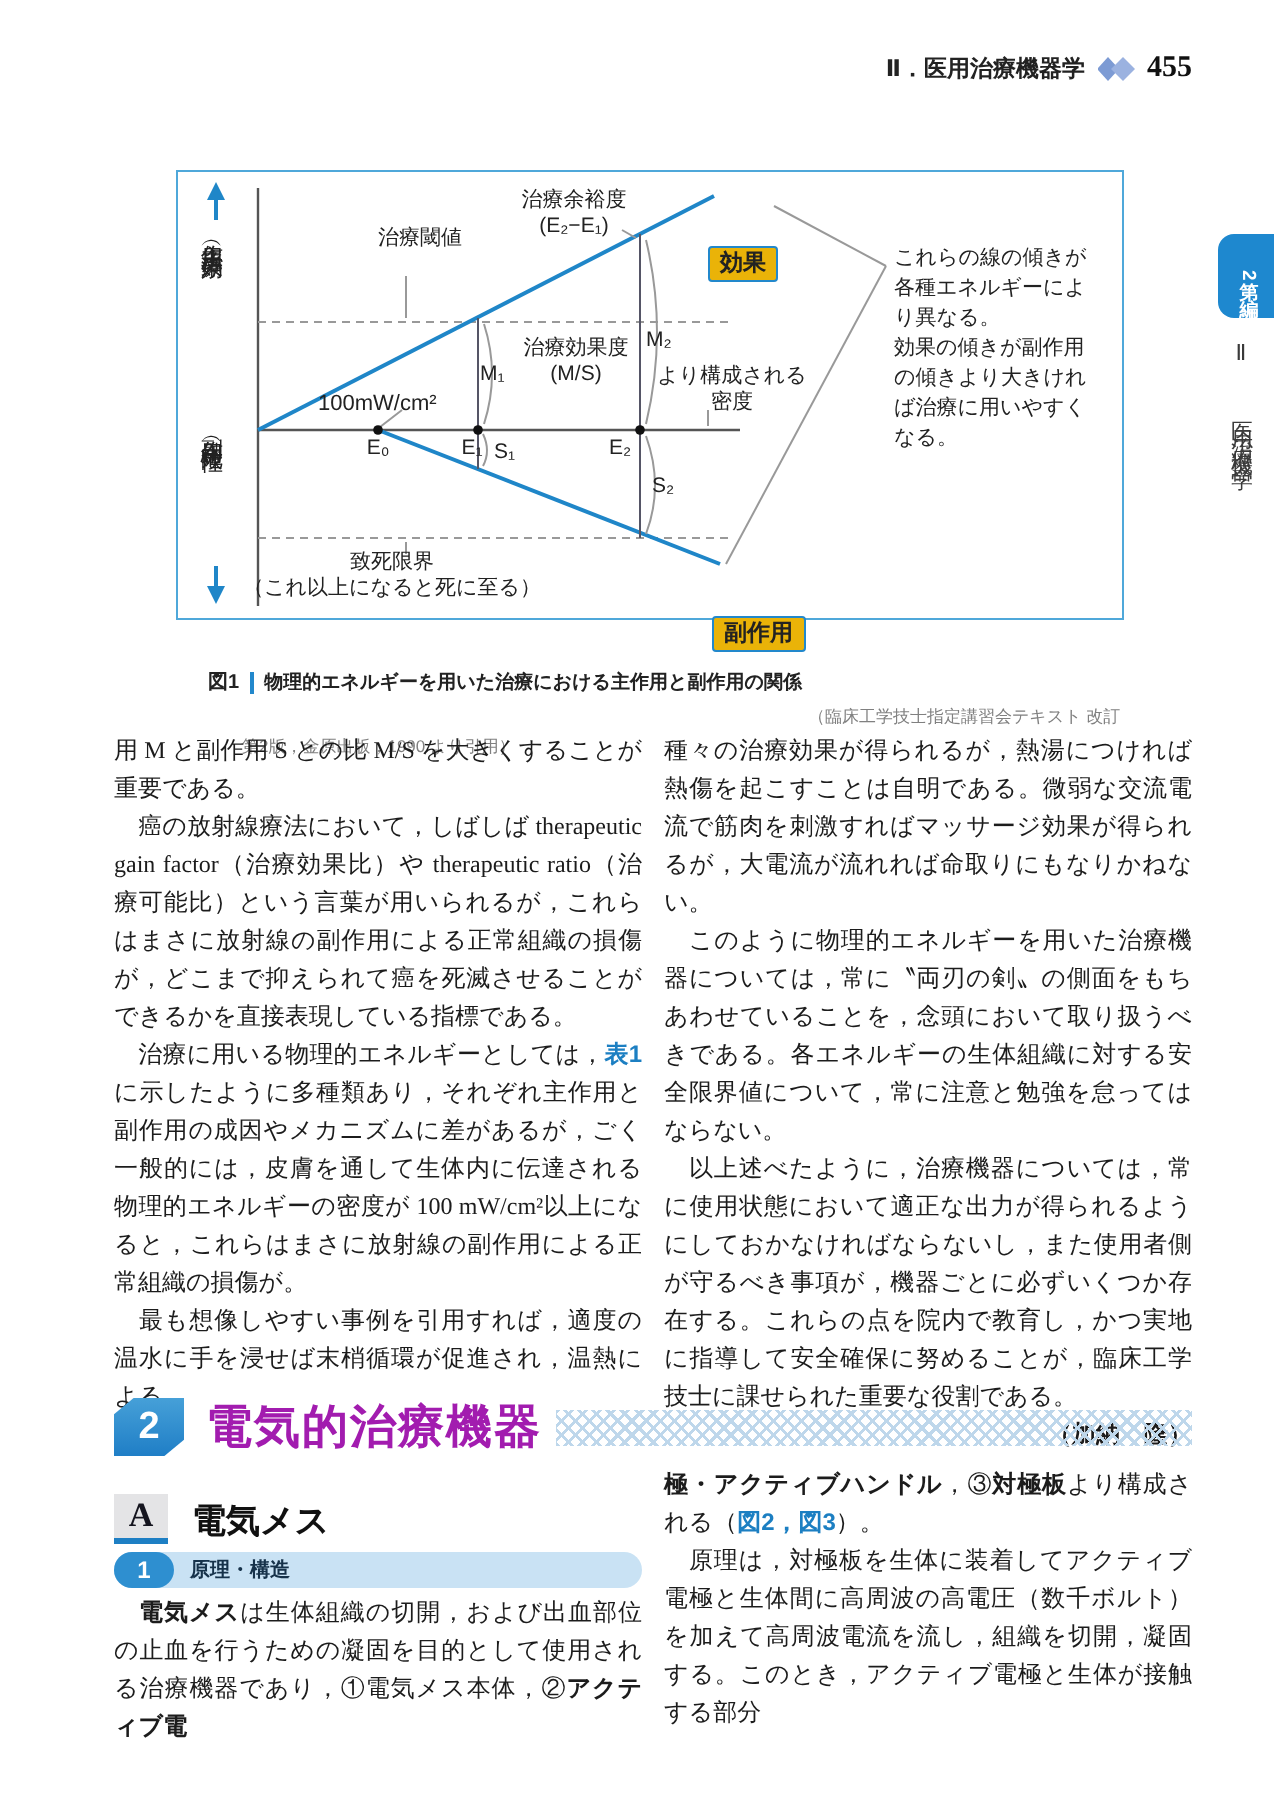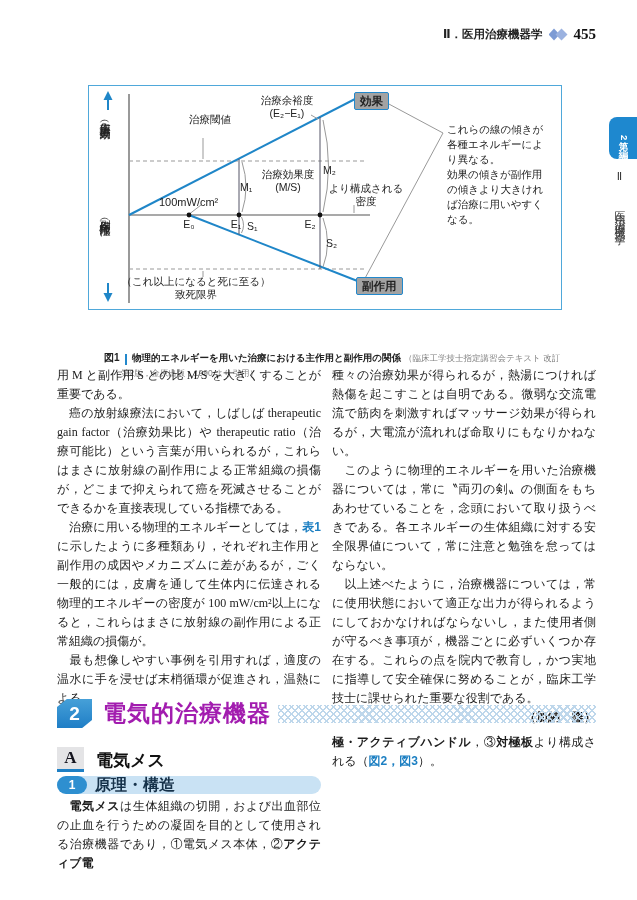--- a/index.html
+++ b/index.html
@@ -17,31 +17,31 @@
   .side-tab span{writing-mode:vertical-rl;color:#fff;font-size:9.5px;font-weight:bold;
             font-family:"Liberation Sans","DejaVu Sans",sans-serif;letter-spacing:1px;}
   .side-caption{position:absolute;left:612px;top:170px;writing-mode:vertical-rl;font-size:11px;
             color:#3a3a3a;letter-spacing:4px;font-family:"Liberation Sans","DejaVu Sans",sans-serif;}
 
   
   .figure{position:absolute;left:88px;top:85px;width:472px;height:223px;border:1.5px solid #4fa8da;background:#fff;}
   .figure svg{position:absolute;left:0;top:0;}
   .flabel{position:absolute;font-family:"Liberation Sans","DejaVu Sans",sans-serif;font-size:10.5px;
           line-height:13px;color:#222;text-align:center;white-space:nowrap;}
-  .fig-box{position:absolute;border:1.5px solid #2288cc;background:#a3a3a3;border-radius:2px;
+  .fig-box{position:absolute;border:1.5px solid #2288cc;background:#eab308;border-radius:2px;
           font-family:"Liberation Sans","DejaVu Sans",sans-serif;font-size:11.5px;font-weight:bold;
-          color:#222;padding:1px 5px;line-height:14px;white-space:nowrap;}
+          color:#222;padding:1px 5px;line-height:14px;white-space:nowrap;margin-top:31px;}
   .fig-note{position:absolute;left:358px;top:36px;width:100px;font-family:"Liberation Sans","DejaVu Sans",sans-serif;
           font-size:10.5px;line-height:15px;color:#222;white-space:pre-line;text-align:left;}
   .axis-label{position:absolute;writing-mode:vertical-rl;font-family:"Liberation Sans","DejaVu Sans",sans-serif;
           font-size:11px;color:#222;letter-spacing:1px;left:8px;}
 
   
   .fig-caption{position:absolute;left:88px;top:317px;width:480px;font-family:"Liberation Sans","DejaVu Sans",sans-serif;}
-  .cap-line1{display:flex;align-items:flex-end;white-space:nowrap;padding-left:16px;}
+  .cap-line1{display:flex;align-items:center;white-space:nowrap;padding-left:16px;}
   .cap-no{font-weight:bold;font-size:10px;color:#222;}
   .cap-bar{width:2.5px;height:11px;background:#2288cc;margin:0 5px;}
   .cap-title{font-weight:bold;font-size:9.5px;color:#222;}
   .cap-src{font-size:8.5px;color:#808080;margin-left:3px;margin-top:36px;}
   .cap-line2{font-size:8.5px;color:#808080;margin-left:33px;margin-top:3px;}
 
   
   .col{position:absolute;width:264px;font-size:12px;line-height:19px;text-align:justify;color:#1c1c1c;}
   .col p{margin:0;}
   .seg-link{color:#1c7fc2;font-weight:bold;font-family:"Liberation Sans","DejaVu Sans",sans-serif;}
@@ -68,21 +68,21 @@
        display:flex;align-items:center;justify-content:center;}
   .subA-title{font-size:17px;font-weight:bold;margin-left:12px;margin-top:2px;color:#111;
        font-family:"Liberation Sans","DejaVu Sans",sans-serif;}
 
   
   .sub1{position:absolute;left:57px;top:776px;width:264px;height:18px;background:#c9e2f4;
        border-radius:9px;display:flex;align-items:center;}
   .sub1-num{width:30px;height:18px;border-radius:9px;background:#2e8fd0;color:#fff;font-weight:bold;
        font-size:12px;display:flex;align-items:center;justify-content:center;
        font-family:"Liberation Sans","DejaVu Sans",sans-serif;}
-  .sub1-title{font-size:16px;font-weight:bold;margin-left:8px;color:#16324a;
+  .sub1-title{font-size:10px;font-weight:bold;margin-left:8px;color:#16324a;
        font-family:Liberation Sans, sans-serif;}
 </style>
 </head>
 <body>
 
 <div class="page">
 
   <div class="page-header">
     <span class="hdr-chapter">Ⅱ．医用治療機器学</span>
     <span style="display:inline-flex;">
@@ -170,22 +170,22 @@
 
     <div class="flabel" style="left:70px;top:110px;font-size:11px;">100mW/cm²</div>
 
     <div class="flabel" style="left:92px;top:132px;width:16px;">E₀</div>
     <div class="flabel" style="left:139px;top:132px;width:16px;">E₁</div>
     <div class="flabel" style="left:158px;top:134px;">S₁</div>
     <div class="flabel" style="left:213px;top:132px;width:16px;">E₂</div>
     <div class="flabel" style="left:237px;top:151px;">S₂</div>
 
     <div class="flabel" style="left:17px;top:189px;width:180px;">
+      <div>致死限界</div>
       <div>（これ以上になると死に至る）</div>
-      <div>致死限界</div>
     </div>
 
     <div class="fig-note">これらの線の傾きが各種エネルギーにより異なる。
 効果の傾きが副作用の傾きより大きければ治療に用いやすくなる。</div>
   </div>
 
   <div class="fig-caption">
     <div class="cap-line1">
       <span class="cap-no">図1</span>
       <span class="cap-bar"></span>
@@ -222,15 +222,16 @@
   <div class="sub1">
     <div class="sub1-num">1</div>
     <div class="sub1-title">原理・構造</div>
   </div>
 
   <div class="col" style="left:57px;top:797px;">
     <p><span>　</span><span class="seg-bold">電気メス</span><span>は生体組織の切開，および出血部位の止血を行うための凝固を目的として使用される治療機器であり，①電気メス本体，②</span><span class="seg-bold">アクティブ電</span></p>
   </div>
   <div class="col" style="left:332px;top:733px;">
     <p><span class="seg-bold">極・アクティブハンドル</span><span>，③</span><span class="seg-bold">対極板</span><span>より構成される（</span><span class="seg-link">図2，図3</span><span>）。</span></p>
+    <p><span>　原理は，対極板を生体に装着してアクティブ電極と生体間に高周波の高電圧（数千ボルト）を加えて高周波電流を流し，組織を切開，凝固する。このとき，アクティブ電極と生体が接触する部分</span></p>
   </div>
 
 </div>
 
 </body></html>

